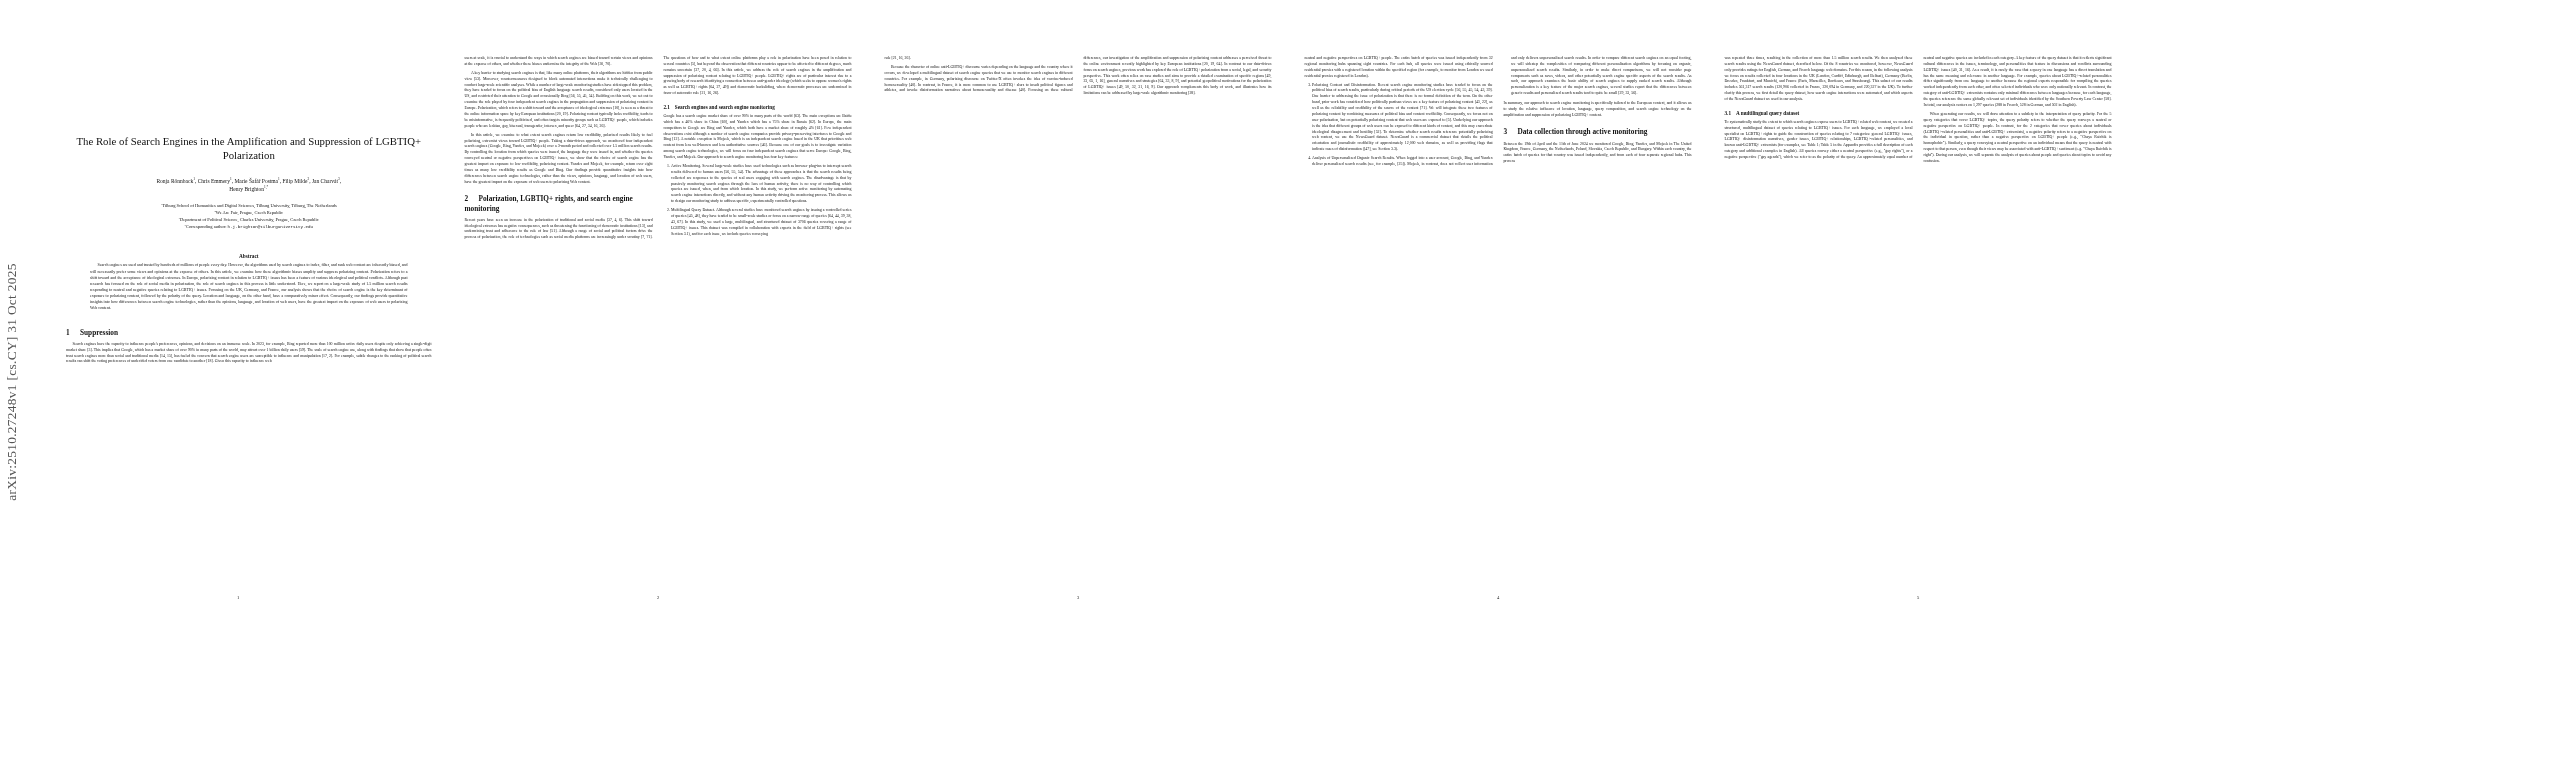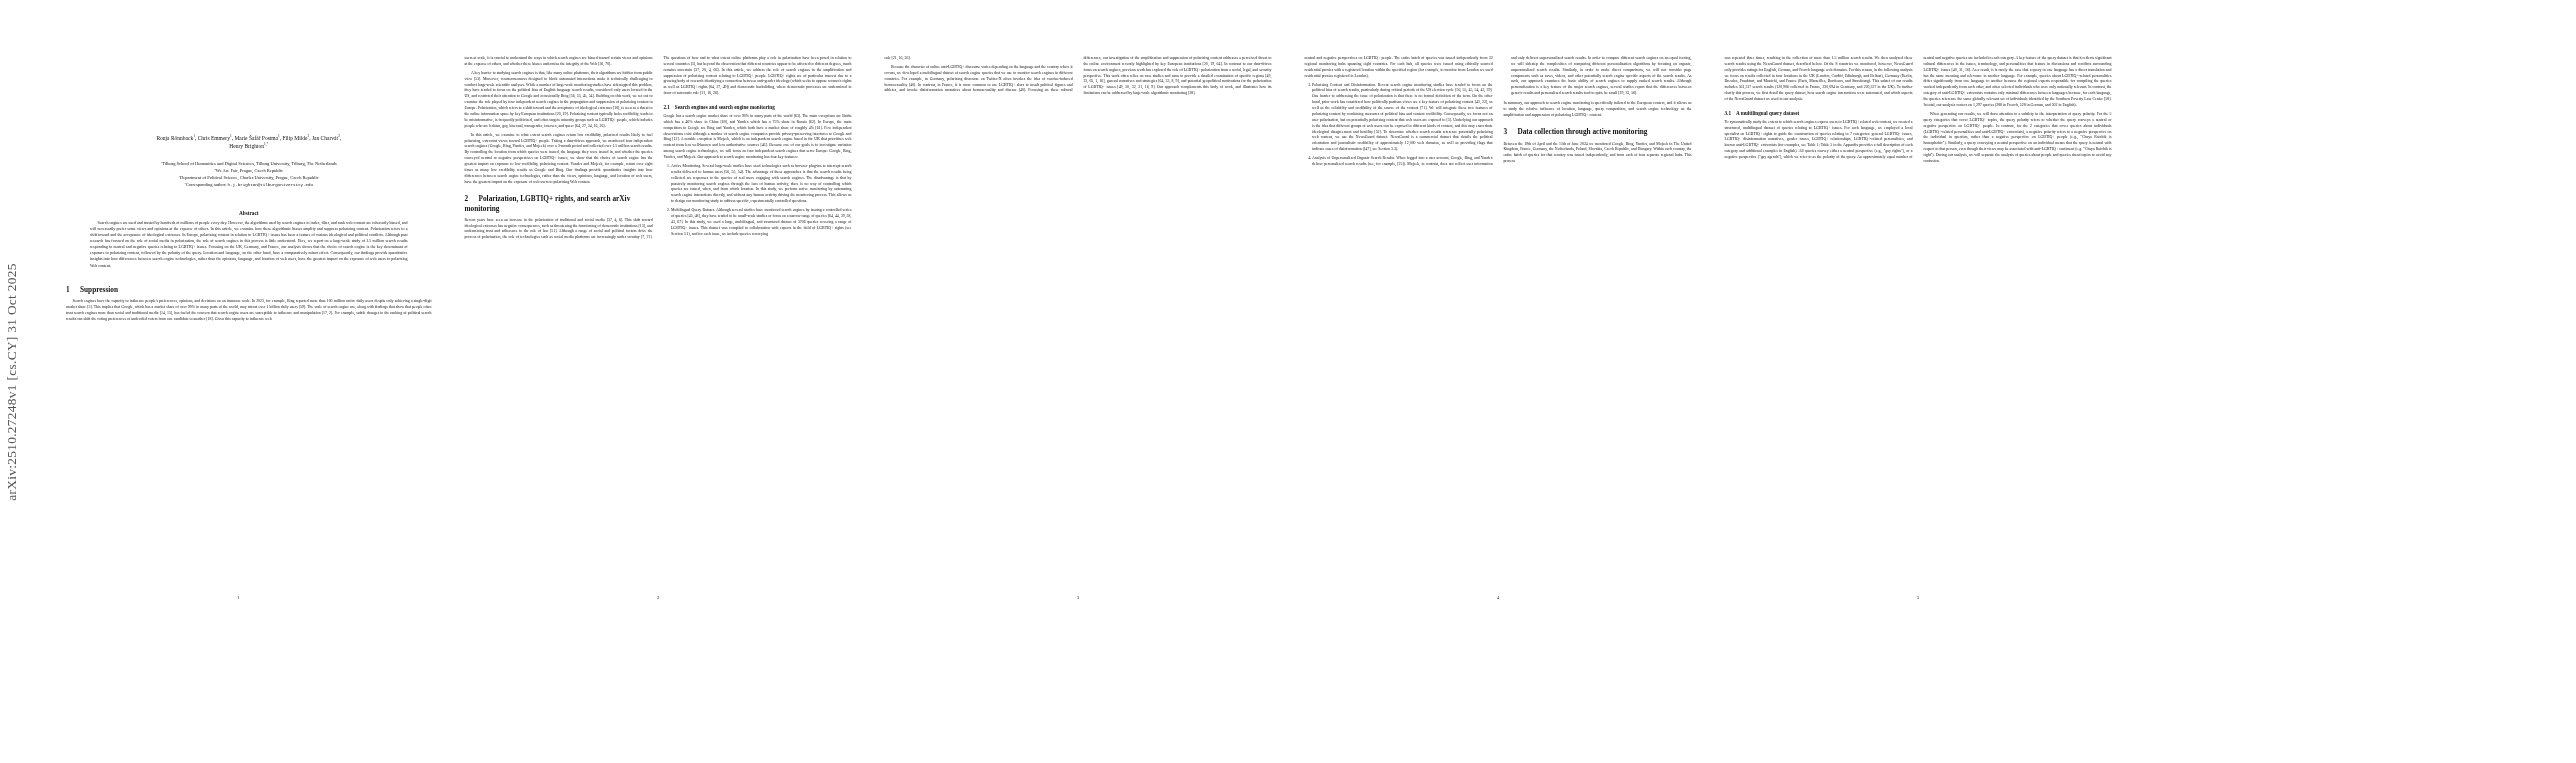--- a/index.html
+++ b/index.html
@@ -67,20 +67,21 @@
 <div class="sheet">
 
   <div class="arxiv-stamp">
     <span>arXiv:2510.27248v1  [cs.CY]  31 Oct 2025</span>
   </div>
 
   <div class="pages">
 
     <div class="page p1">
       <div class="pgbody">
+        <div class="title">The Role of Search Engines in the Amplification and Suppression of LGBTIQ+ Polarization</div>
 
         <div class="authors">
           Ronja Rönnback<sup>1</sup>, Chris Emmery<sup>1</sup>, Marie Šafář Postma<sup>1</sup>, Filip Milde<sup>2</sup>, Jan Charvát<sup>3</sup>,<br>
           Henry Brighton<sup>1,*</sup>
         </div>
 
         <div class="affils">
           <div><sup>1</sup>Tilburg School of Humanities and Digital Sciences, Tilburg University, Tilburg, The Netherlands</div>
           <div><sup>2</sup>We Are Fair, Prague, Czech Republic</div>
           <div><sup>3</sup>Department of Political Science, Charles University, Prague, Czech Republic</div>
@@ -99,21 +100,21 @@
     </div>
 
     <div class="page pN">
       <div class="pgbody">
         <div class="col2">
           <p class="body nind">users at scale, it is crucial to understand the ways in which search engines are biased toward certain views and opinions at the expense of others, and whether these biases undermine the integrity of the Web [30, 70].</p>
           <p class="body">A key barrier to studying search engines is that, like many online platforms, their algorithms are hidden from public view [53]. Moreover, countermeasures designed to block automated interactions make it technically challenging to conduct large-scale scientific analyses. While a number of large-scale monitoring studies have sidestepped this problem, they have tended to focus on the political bias of English language search results, considered only users located in the US, and restricted their attention to Google and occasionally Bing [56, 55, 45, 54]. Building on this work, we set out to examine the role played by four independent search engines in the propagation and suppression of polarizing content in Europe. Polarization, which refers to a shift toward and the acceptance of ideological extremes [10], is seen as a threat to the online information space by key European institutions [20, 19]. Polarizing content typically lacks credibility, tends to be misinformative, is frequently politicized, and often targets minority groups such as LGBTIQ+ people, which includes people who are lesbian, gay, bisexual, transgender, intersex, and queer [64, 27, 34, 16, 26].</p>
           <p class="body">In this article, we examine to what extent search engines return low credibility, polarized results likely to fuel polarizing, extremist views toward LGBTIQ+ people. Taking a data-driven approach, we monitored four independent search engines (Google, Bing, Yandex, and Mojeek) over a 3-month period and collected over 1.5 million search results. By controlling the location from which queries were issued, the language they were issued in, and whether the queries conveyed neutral or negative perspectives on LGBTIQ+ issues, we show that the choice of search engine has the greatest impact on exposure to low credibility, polarizing content. Yandex and Mojeek, for example, return over eight times as many low credibility results as Google and Bing. Our findings provide quantitative insights into how differences between search engine technologies, rather than the views, opinions, language, and location of web users, have the greatest impact on the exposure of web users to polarizing Web content.</p>
 
           <h2 class="sec">
-            <span class="num">2</span><span>Polarization, LGBTIQ+ rights, and search arXiv monitoring</span>
+            <span class="num">2</span><span>Polarization, LGBTIQ+ rights, and search engine monitoring</span>
           </h2>
           <p class="body nind">Recent years have seen an increase in the polarization of traditional and social media [37, 4, 6]. This shift toward ideological extremes has negative consequences, such as threatening the functioning of democratic institutions [13], and undermining trust and adherence to the rule of law [51]. Although a range of social and political factors drive the process of polarization, the role of technologies such as social media platforms are increasingly under scrutiny [7, 71]. The questions of how and to what extent online platforms play a role in polarization have been posed in relation to several countries [5], but beyond the observation that different countries appear to be affected to different degrees, much remains uncertain [37, 20, 4, 66]. In this article, we address the role of search engines in the amplification and suppression of polarizing content relating to LGBTIQ+ people. LGBTIQ+ rights are of particular interest due to a growing body of research identifying a connection between anti-gender ideology (which seeks to oppose women's rights as well as LGBTIQ+ rights [64, 27, 49]) and democratic backsliding, where democratic processes are undermined in favor of autocratic rule [21, 16, 26].</p>
 
           <h3 class="sub">
             <span class="num">2.1</span><span>Search engines and search engine monitoring</span>
           </h3>
           <p class="body nind">Google has a search engine market share of over 90% in many parts of the world [63]. The main exceptions are Baidu which has a 46% share in China [60], and Yandex which has a 75% share in Russia [62]. In Europe, the main competitors to Google are Bing and Yandex, which both have a market share of roughly 4% [61]. Few independent observations exist although a number of search engine companies provide privacy-preserving interfaces to Google and Bing [12]. A notable exception is Mojeek, which is an independent search engine based in the UK that prioritises web content from less well-known and less authoritative sources [46]. Because one of our goals is to investigate variation among search engine technologies, we will focus on four independent search engines that serve Europe: Google, Bing, Yandex, and Mojeek. Our approach to search engine monitoring has four key features:</p>
 
           <ol class="enum">
             <li>Active Monitoring. Several large-scale studies have used technologies such as browser plug-ins to intercept search results delivered to human users [56, 55, 54]. The advantage of these approaches is that the search results being collected are responses to the queries of real users engaging with search engines. The disadvantage is that by passively monitoring search engines through the lens of human activity, there is no way of controlling which queries are issued, when, and from which location. In this study, we perform active monitoring by automating search engine interactions directly, and without any human activity driving the monitoring process. This allows us to design our monitoring study to address specific, experimentally controlled questions.</li>

